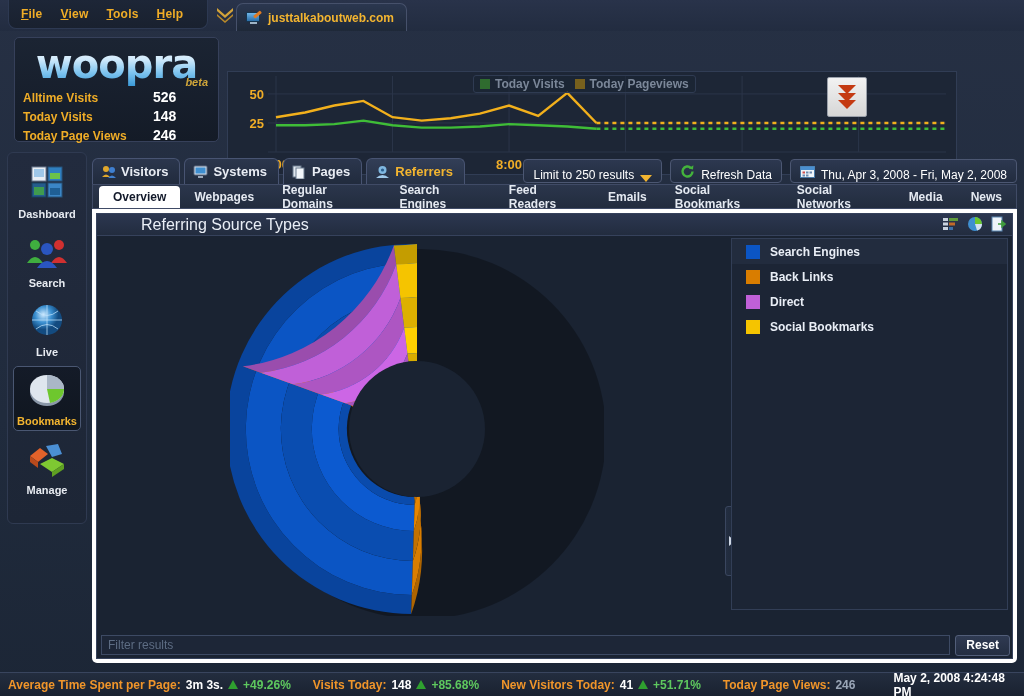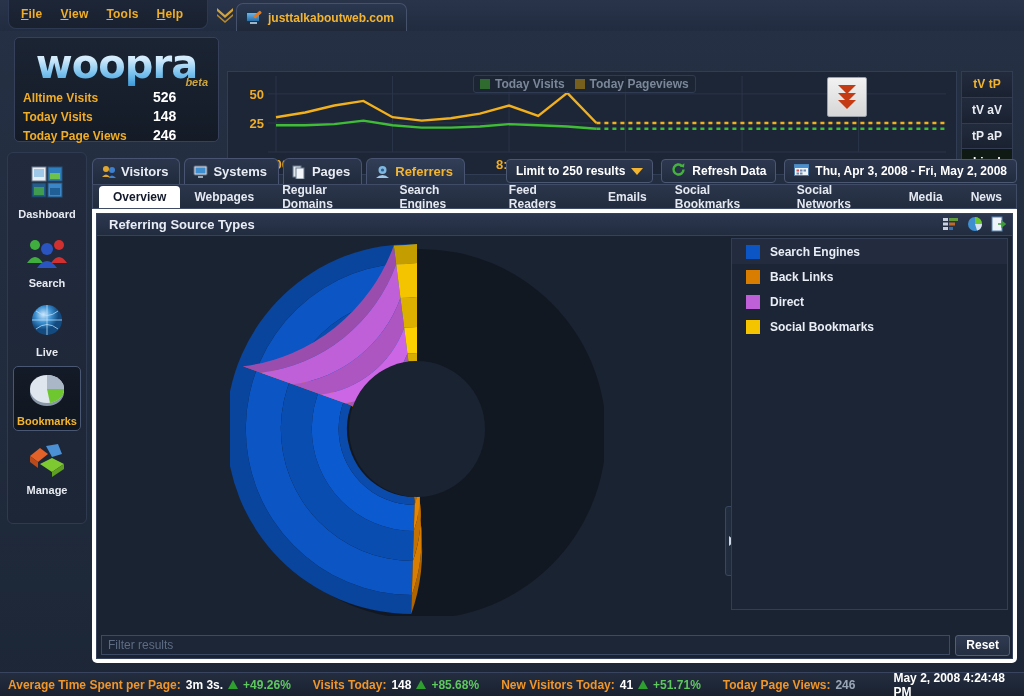--- a/index.html
+++ b/index.html
@@ -144,24 +144,24 @@
     height: 26px; padding: 0 11px 0 8px; display: flex; align-items: center; gap: 5px;
     background: linear-gradient(180deg,#2b364d 0%,#212b3d 100%);
     border: 1px solid #485472; border-bottom: none; border-radius: 6px 6px 0 0;
     color: #e8ecf3; font-size: 13px; font-weight: bold; cursor: pointer;
   }
   .tab.sel { color: #f3b530; background: linear-gradient(180deg,#323e57 0%,#263145 100%); }
   .tab .ti { width: 15px; height: 14px; flex: none; position: relative; }
 
   .toolbar { position: absolute; right: 0; top: 1px; height: 24px; display: flex; gap: 8px; align-items: center; }
   .tb-btn {
-    height: 24px; display: flex; align-items: center; gap: 6px; padding: 0 9px;
+    height: 24px; display: flex; align-items: flex-end; gap: 6px; padding: 0 9px;
     background: linear-gradient(180deg,#2d3850 0%,#222c3f 100%);
     border: 1px solid #4c5772; border-radius: 4px;
-    color: #ffffff; font-size: 12px; font-weight: bold; cursor: pointer;
+    color: #ffffff; font-size: 12px; font-weight: normal; cursor: pointer;
   }
   .caret-d { width: 0; height: 0; border-left: 6px solid transparent; border-right: 6px solid transparent; border-top: 7px solid #f3b530; }
 
   .subtabs {
     position: absolute; left: 0; top: 26px; width: 925px; height: 25px;
     background: linear-gradient(180deg,#2b364c 0%,#222c3e 100%);
     border: 1px solid #404b66;
     display: flex; align-items: flex-end; gap: 0; padding-left: 6px;
   }
   .subtab {
@@ -178,21 +178,21 @@
   .panel-inner {
     width: 917px; height: 446px; background: #1a2332; border: 1px solid #36425c;
     position: relative; overflow: hidden;
   }
   .panel-head {
     position: absolute; left: 0; top: 0; width: 917px; height: 22px;
     background: linear-gradient(180deg,#2c3750 0%,#222c3f 100%);
     border-bottom: 1px solid #36425c;
     display: flex; align-items: center; padding: 0 6px 0 12px;
   }
-  .panel-title { color: #e9eef6; font-size: 13px; font-weight: bold; }
+  .panel-title { color: #e9eef6; font-size: 16px; font-weight: normal; margin-left: 32px; }
   .panel-icons { margin-left: auto; display: flex; gap: 6px; align-items: center; }
   .pi { width: 18px; height: 18px; position: relative; cursor: pointer; }
 
   .chart-area { position: absolute; left: 0; top: 22px; width: 636px; height: 398px; }
   .donut { position: absolute; left: 133px; top: 6px; width: 374px; height: 374px; }
 
   .splitter {
     position: absolute; left: 628px; top: 292px; width: 14px; height: 70px;
     background: linear-gradient(90deg,#232e41,#1d2636);
     border: 1px solid #3a465f; border-radius: 3px;
@@ -324,26 +324,20 @@
     </div>
     <div class="dl-btn">
       <svg width="26" height="30" viewBox="0 0 26 30">
         <path d="M4 3 L22 3 L13 12 Z" fill="#c43a12"></path>
         <path d="M4 11 L22 11 L13 20 Z" fill="#c43a12"></path>
         <path d="M4 18 L22 18 L13 27 Z" fill="#c43a12"></path>
       </svg>
     </div>
   </div>
 
-  <div class="side-btns">
-    <div class="side-btn active-y">tV tP</div>
-    <div class="side-btn">tV aV</div>
-    <div class="side-btn">tP aP</div>
-    <div class="side-btn live">Live!</div>
-  </div>
 </div>
 
 <div class="sidebar">
 
   <div class="side-item">
     <span class="ico">
       <svg width="46" height="42" viewBox="0 0 46 42">
         <rect x="8" y="3" width="14" height="14" fill="#e9eef5" stroke="#6e7d92"></rect>
         <rect x="10" y="5" width="10" height="8" fill="#9fc7e8"></rect>
         <rect x="24" y="3" width="14" height="14" fill="#2f7fbf" stroke="#27537a"></rect>

